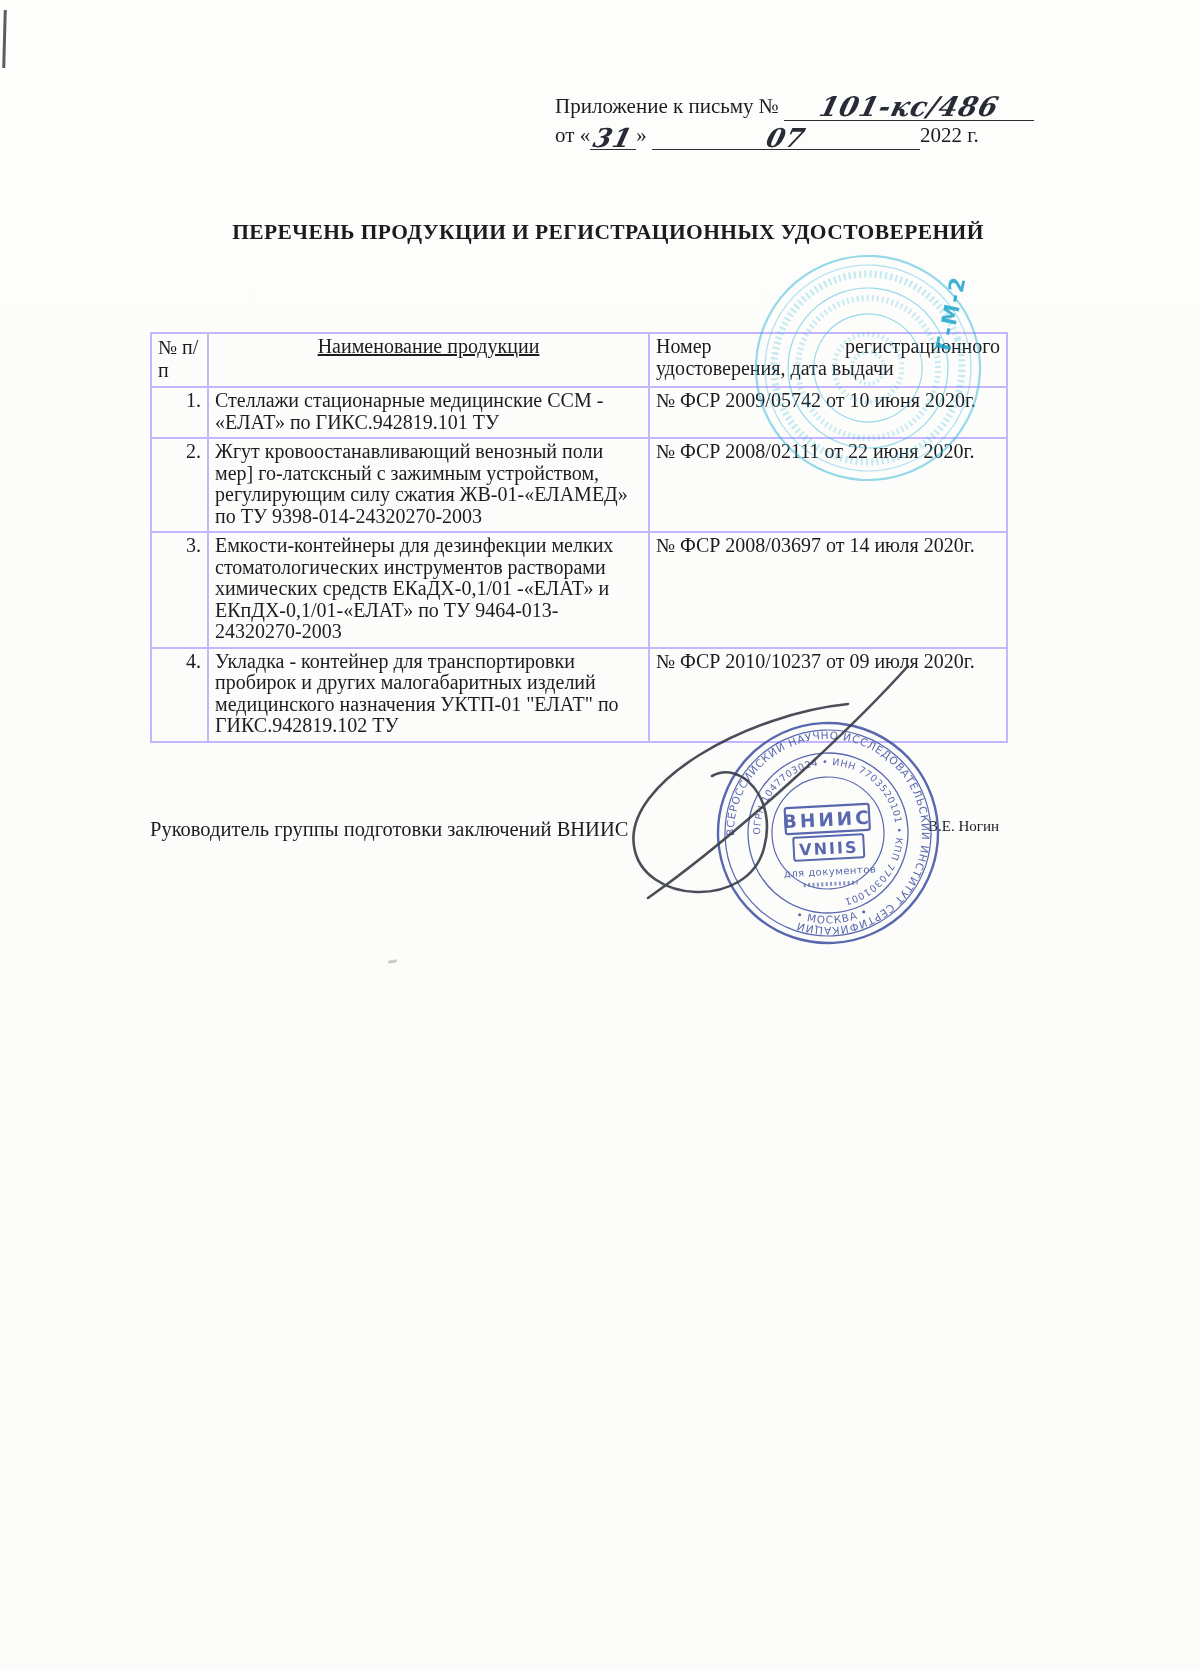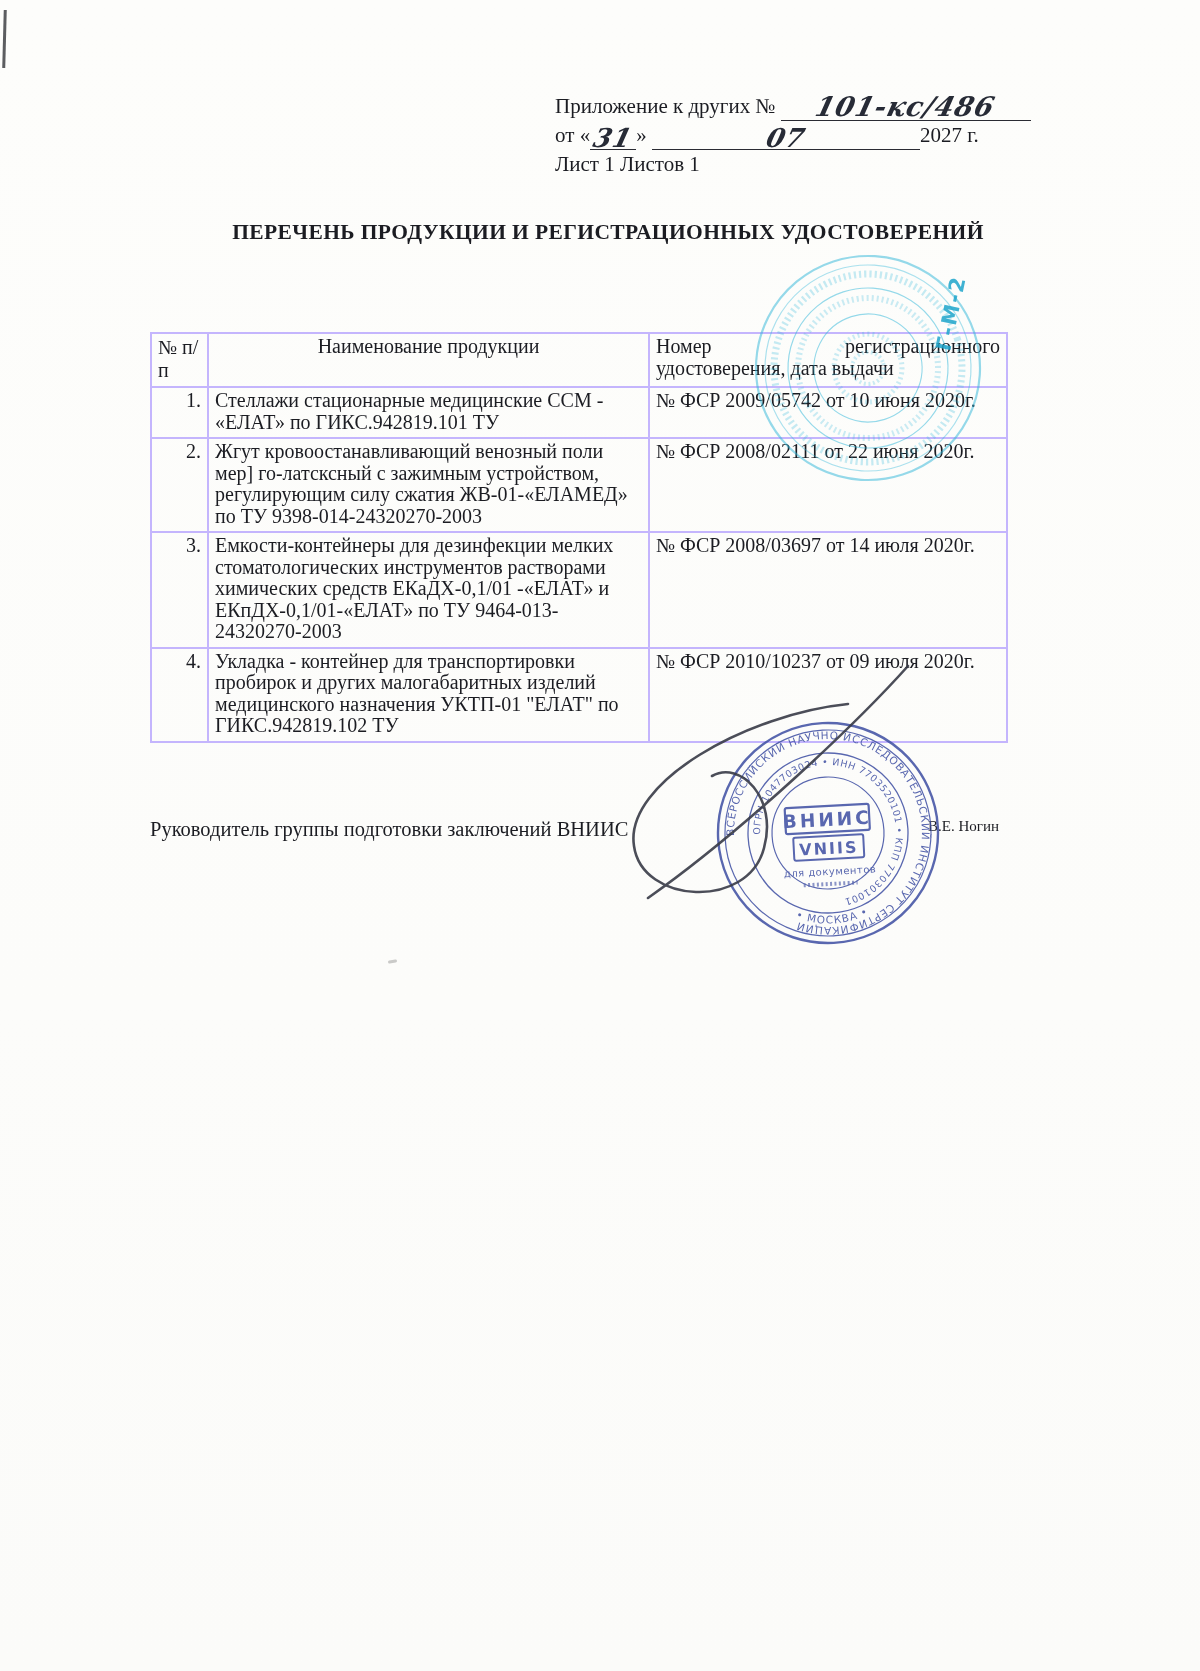--- a/index.html
+++ b/index.html
@@ -24,48 +24,47 @@
   }
   .hand-big{font-size:27px;top:1px;}
 
   
   .doc-title{position:absolute;left:8px;top:220px;width:100%;text-align:center;font-size:21.5px;font-weight:bold;letter-spacing:.4px;}
 
   
   table.products{position:absolute;left:150px;top:332px;width:856px;border-collapse:collapse;table-layout:fixed;font-size:20px;line-height:21.5px;}
   table.products td,table.products th{border:2px solid #c4b5fd;vertical-align:top;padding:2px 6px 4px 6px;font-weight:normal;}
   th.h-num{text-align:left;padding-left:5px;line-height:23px;}
-  th.h-name{text-align:center;padding-top:5px;}
+  th.h-name{text-align:center;padding-top:5px;text-decoration:underline;}
   th.h-cert{text-align:justify;padding-top:5px;}
   td.c-num{text-align:right;padding-right:9px;}
   td.vmid{vertical-align:middle;margin-top:28px;}
   tr.head-row{height:49px;}
 
   
   .signoff-role{position:absolute;left:150px;top:818px;font-size:20.5px;text-align:center;}
   .signoff-name{position:absolute;left:928px;top:818px;font-size:15px;}
 
   svg.overlay{position:absolute;left:0;top:0;pointer-events:none;}
 </style>
 </head>
 <body>
 
 <div class="corner-mark"></div>
 <div class="smudge"></div>
 
 <div class="annotation">
   <div>
-    <span>Приложение к других №</span>
+    <span>Приложение к письму №</span>
     <span class="uline u-num"><span class="hand hand-big">101-кс/486</span></span>
   </div>
   <div>
     <span>от «</span><span class="uline u-day"><span class="hand">31</span></span><span>»</span>
-    <span class="uline u-month"><span class="hand">07</span></span><span>2027 г.</span>
+    <span class="uline u-month"><span class="hand">07</span></span><span>2022 г.</span>
   </div>
-  <div>Лист 1 Листов 1</div>
 </div>
 
 <div class="doc-title">ПЕРЕЧЕНЬ ПРОДУКЦИИ И РЕГИСТРАЦИОННЫХ УДОСТОВЕРЕНИЙ</div>
 
 <table class="products">
   <colgroup>
       <col style="width:57px">
       <col style="width:441px">
       <col style="width:358px">
     </colgroup>

